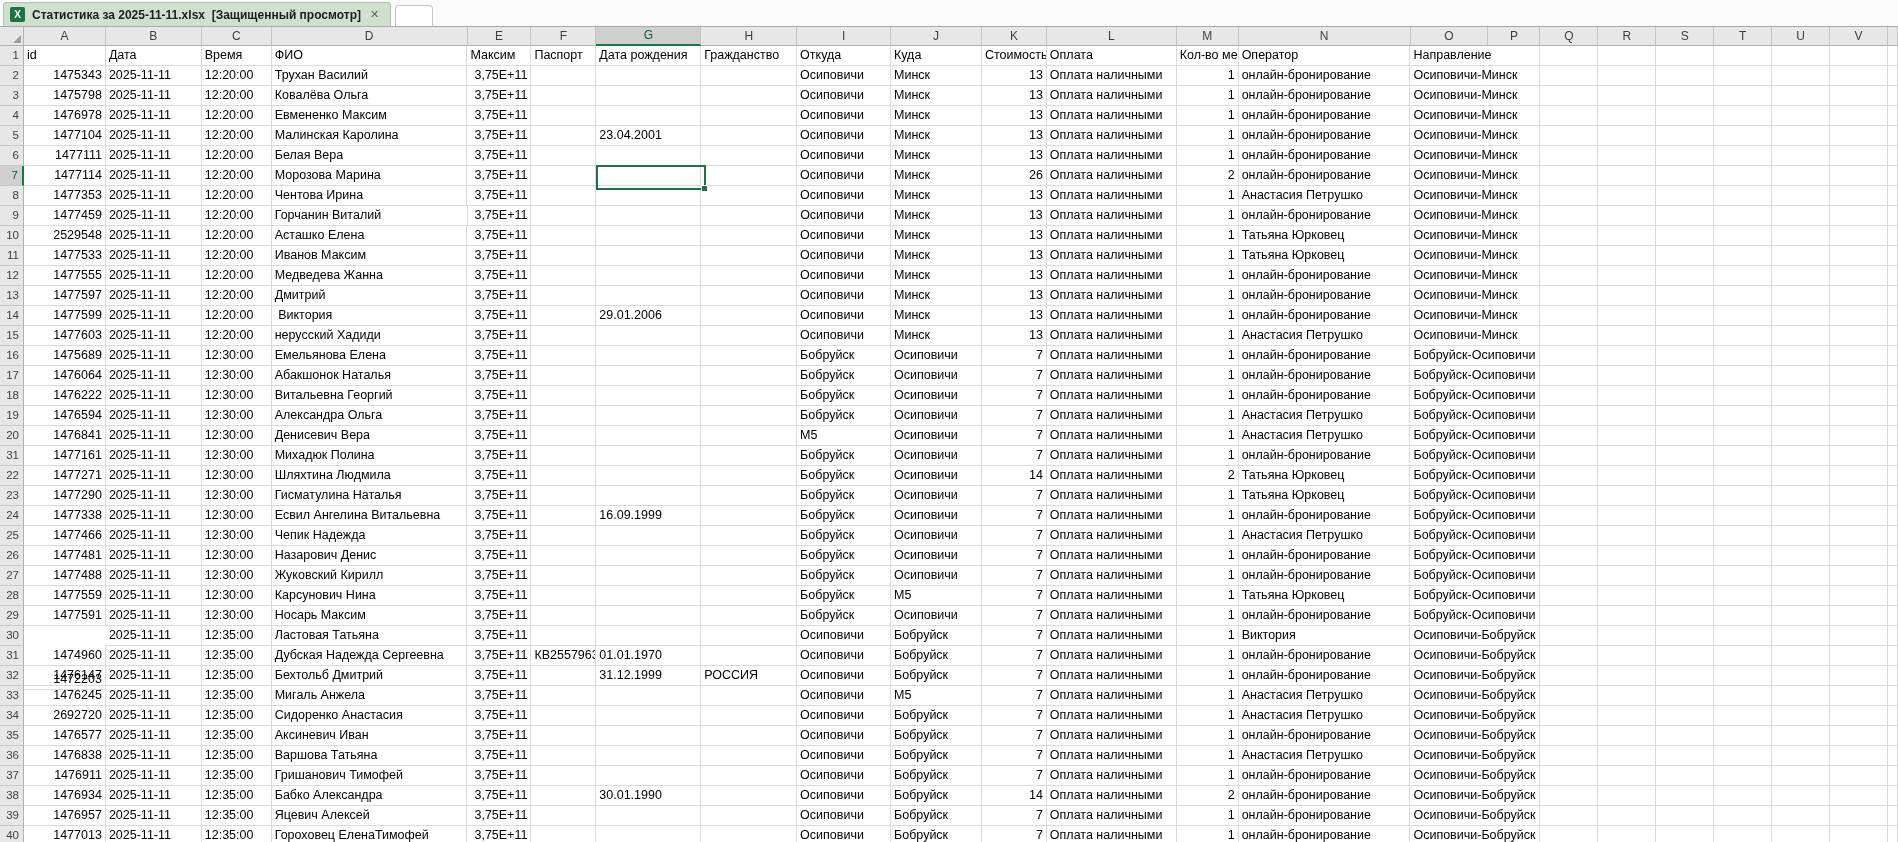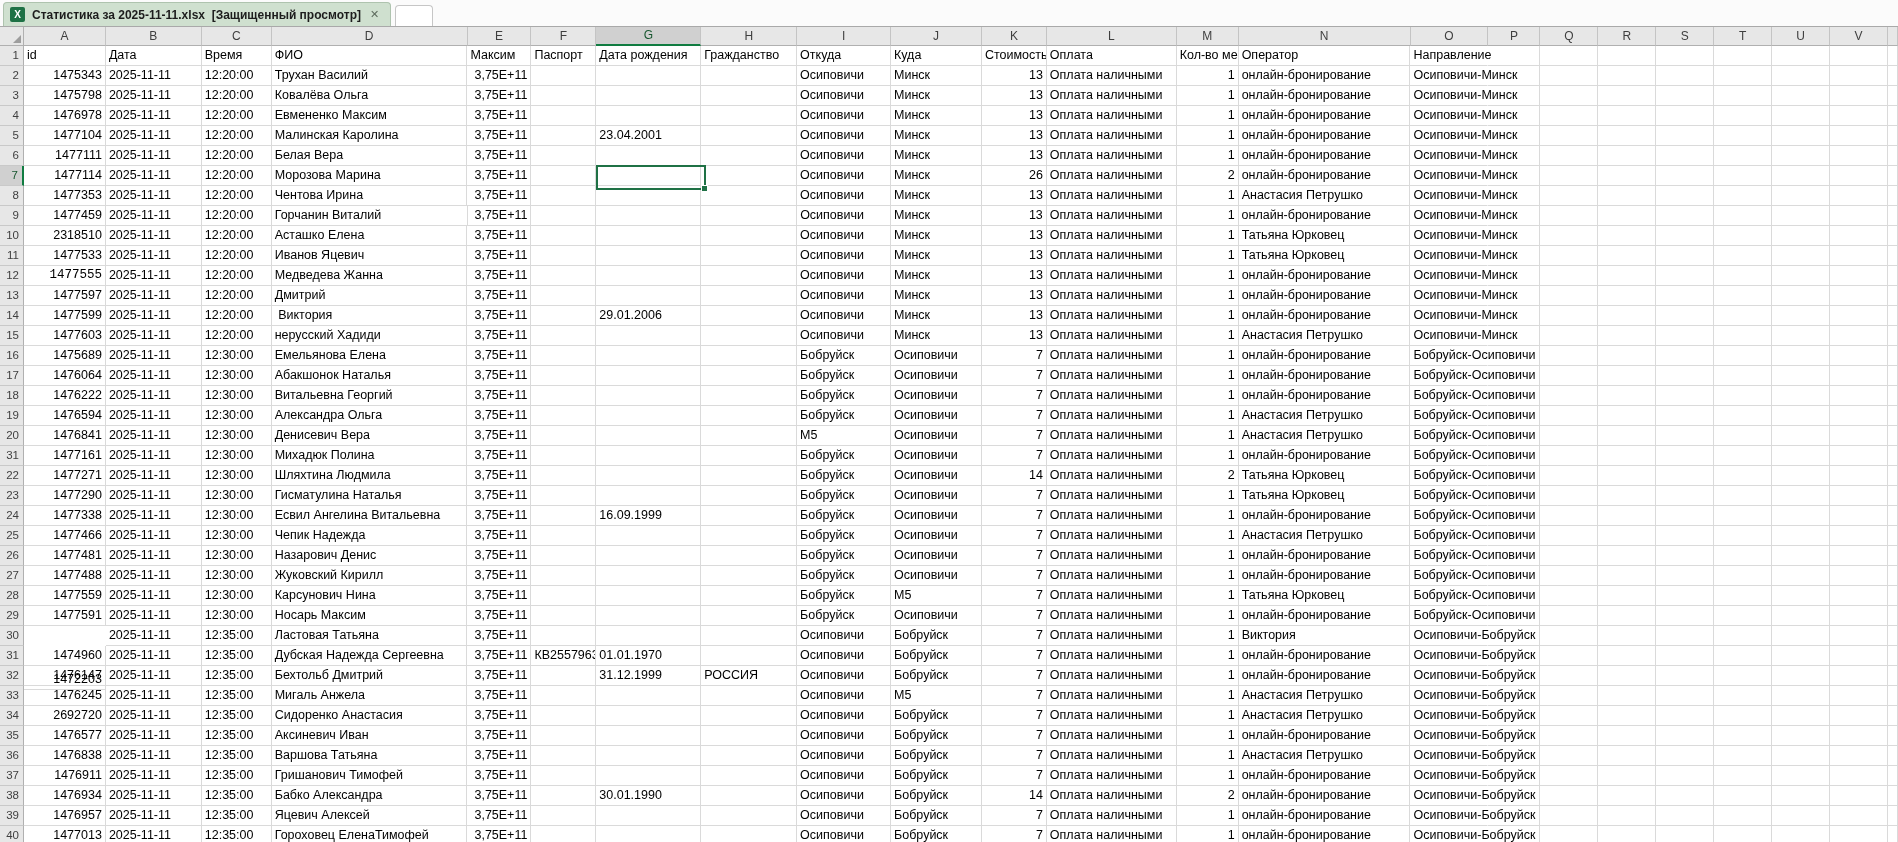--- a/index.html
+++ b/index.html
@@ -321,21 +321,21 @@
         <div class="cell" style="width: 58px;"></div>
         <div class="cell" style="width: 58px;"></div>
         <div class="cell" style="width: 58px;"></div>
         <div class="cell" style="width: 58px;"></div>
         <div class="cell" style="width: 58px;"></div>
         <div class="cell" style="width: 58px;"></div>
         <div class="cell" style="width: 10px;"></div>
       </div>
       <div class="row">
         <div class="gut">10</div>
-        <div class="cell right" style="width: 82px;">2318510</div>
+        <div class="cell right" style="width: 82px;">2529548</div>
         <div class="cell" style="width: 96px;">2025-11-11</div>
         <div class="cell" style="width: 70px;">12:20:00</div>
         <div class="cell" style="width: 196px;">Асташко Елена</div>
         <div class="cell right" style="width: 64px;">3,75E+11</div>
         <div class="cell" style="width: 65px;"></div>
         <div class="cell" style="width: 105px;"></div>
         <div class="cell" style="width: 96px;"></div>
         <div class="cell" style="width: 94px;">Осиповичи</div>
         <div class="cell" style="width: 91px;">Минск</div>
         <div class="cell right" style="width: 65px;">13</div>
@@ -350,21 +350,21 @@
         <div class="cell" style="width: 58px;"></div>
         <div class="cell" style="width: 58px;"></div>
         <div class="cell" style="width: 58px;"></div>
         <div class="cell" style="width: 10px;"></div>
       </div>
       <div class="row">
         <div class="gut">11</div>
         <div class="cell right" style="width: 82px;">1477533</div>
         <div class="cell" style="width: 96px;">2025-11-11</div>
         <div class="cell" style="width: 70px;">12:20:00</div>
-        <div class="cell" style="width: 196px;">Иванов Яцевич</div>
+        <div class="cell" style="width: 196px;">Иванов Максим</div>
         <div class="cell right" style="width: 64px;">3,75E+11</div>
         <div class="cell" style="width: 65px;"></div>
         <div class="cell" style="width: 105px;"></div>
         <div class="cell" style="width: 96px;"></div>
         <div class="cell" style="width: 94px;">Осиповичи</div>
         <div class="cell" style="width: 91px;">Минск</div>
         <div class="cell right" style="width: 65px;">13</div>
         <div class="cell" style="width: 130px;">Оплата наличными</div>
         <div class="cell right" style="width: 62px;">1</div>
         <div class="cell" style="width: 172px;">Татьяна Юрковец</div>
@@ -373,21 +373,21 @@
         <div class="cell" style="width: 58px;"></div>
         <div class="cell" style="width: 58px;"></div>
         <div class="cell" style="width: 58px;"></div>
         <div class="cell" style="width: 58px;"></div>
         <div class="cell" style="width: 58px;"></div>
         <div class="cell" style="width: 58px;"></div>
         <div class="cell" style="width: 10px;"></div>
       </div>
       <div class="row">
         <div class="gut">12</div>
-        <div class="cell right" style="width: 82px; font-family: Liberation Mono, monospace;">1477555</div>
+        <div class="cell right" style="width: 82px;">1477555</div>
         <div class="cell" style="width: 96px;">2025-11-11</div>
         <div class="cell" style="width: 70px;">12:20:00</div>
         <div class="cell" style="width: 196px;">Медведева Жанна</div>
         <div class="cell right" style="width: 64px;">3,75E+11</div>
         <div class="cell" style="width: 65px;"></div>
         <div class="cell" style="width: 105px;"></div>
         <div class="cell" style="width: 96px;"></div>
         <div class="cell" style="width: 94px;">Осиповичи</div>
         <div class="cell" style="width: 91px;">Минск</div>
         <div class="cell right" style="width: 65px;">13</div>

